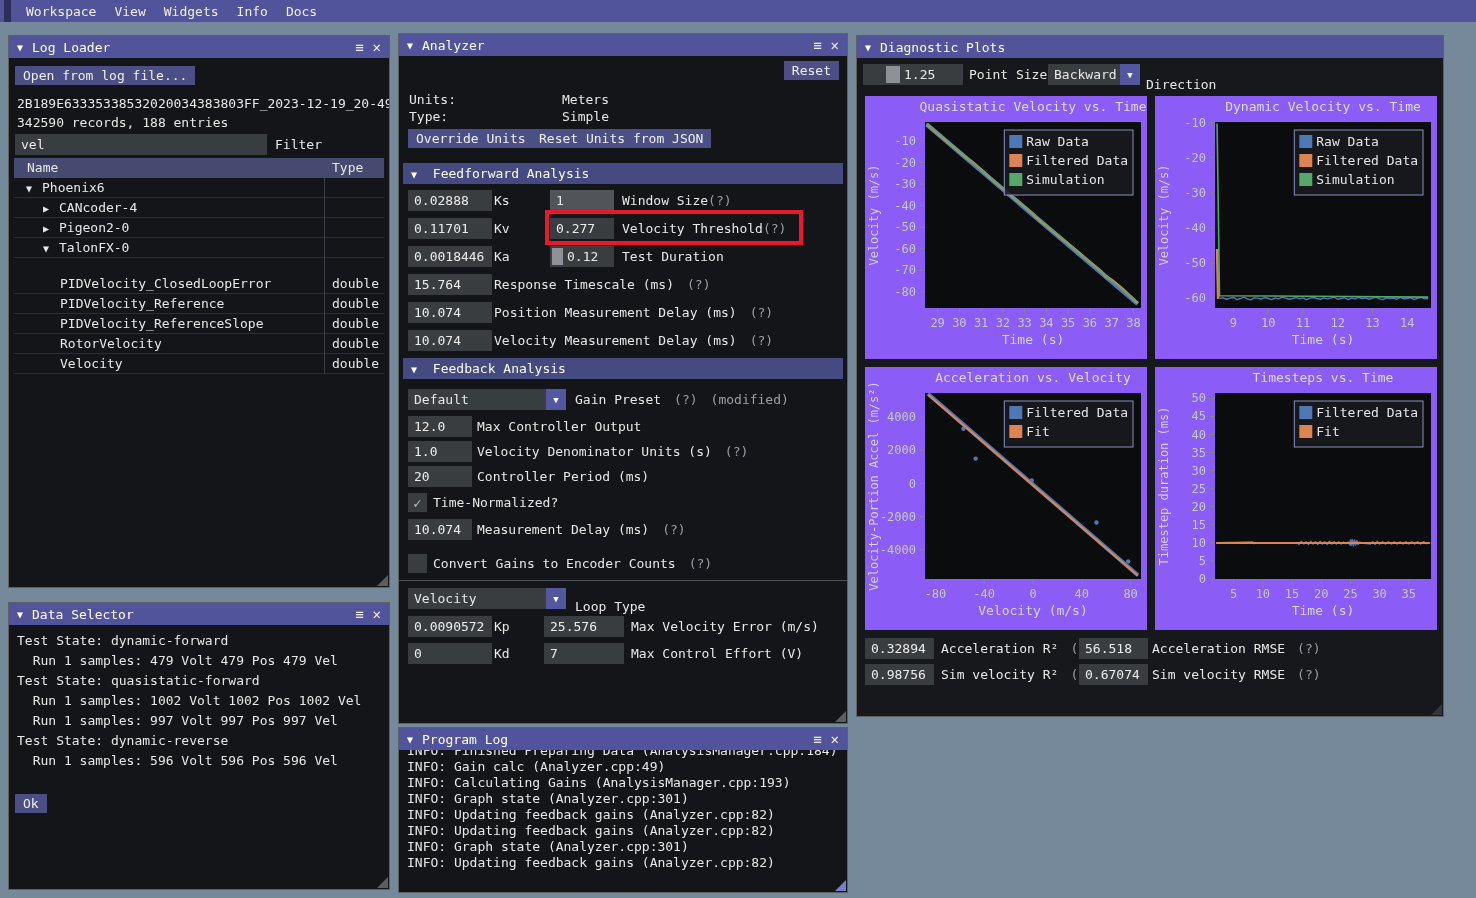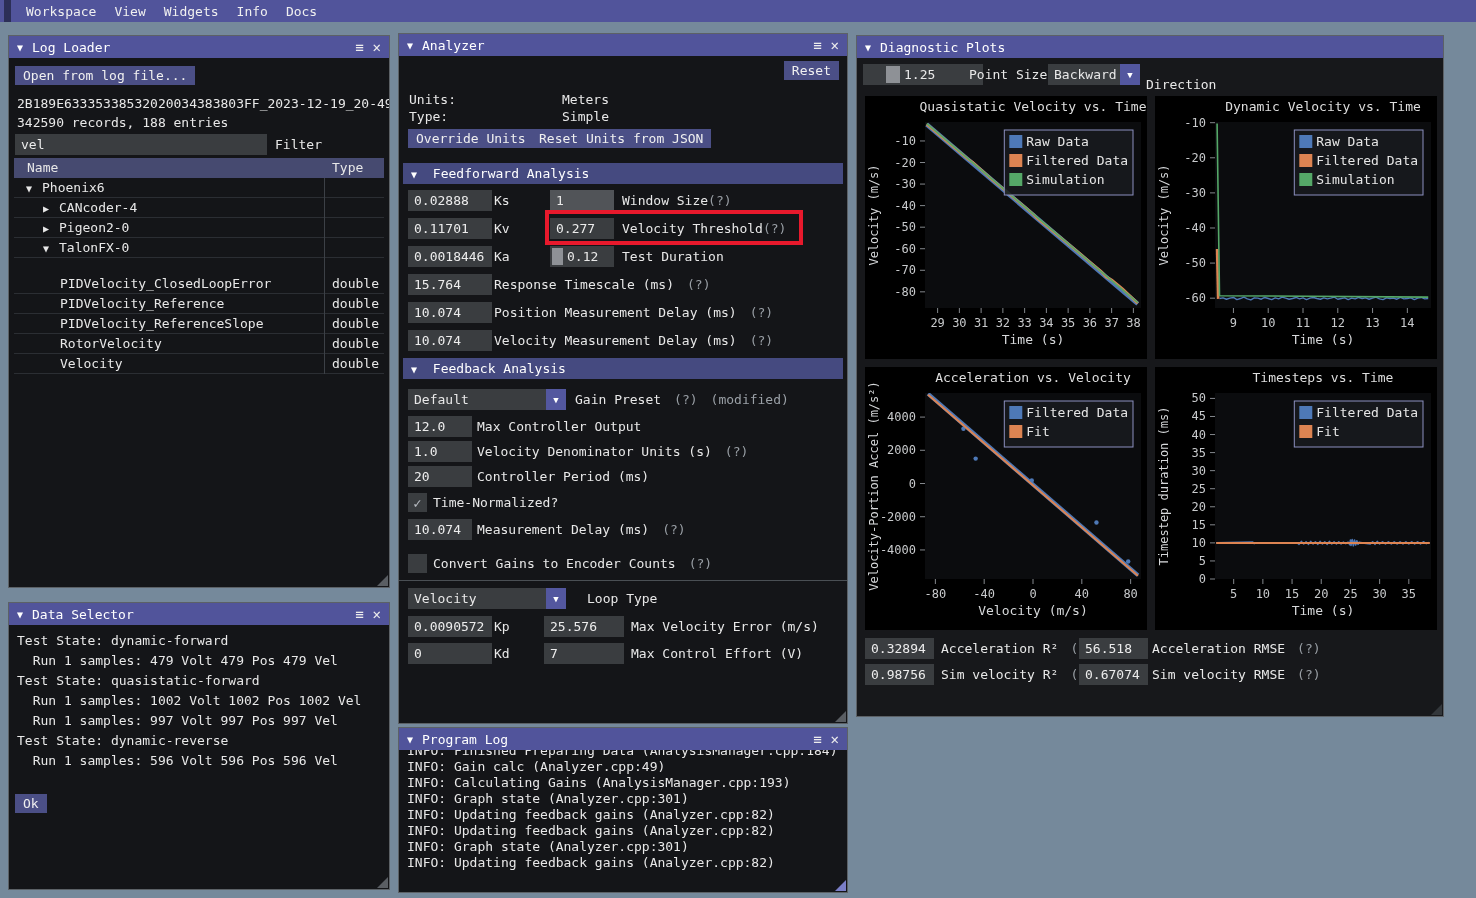--- a/index.html
+++ b/index.html
@@ -65,21 +65,21 @@
   
   .ds-lines div { line-height:20px; white-space:pre; }
   .pl-lines div { line-height:16px; white-space:pre; }
   .pl-lines div:first-child { margin-top:-7px; }
 
   
   .annotation { position:absolute; left:146px; top:154px; width:258px; height:35px;
     border:4px solid #E8192C; z-index:5; pointer-events:none; }
 
   
-  .plot-cell { position:absolute; width:282px; height:263px; background:#000000; cursor:crosshair; }
+  .plot-cell { position:absolute; width:282px; height:263px; background:#8b5cf6; cursor:crosshair; }
   .plot-cell svg { display:block; }
   .stat-field { position:absolute; width:69px; }
   .stat-label { position:absolute; top:0; line-height:21px; display:flex; gap:12px; }
 </style>
 </head>
 <body>
 
 <div class="menubar">
   <div class="notch"></div>
   <div class="menu-items" style="display:flex;">
@@ -292,21 +292,21 @@
         </span>
     </div>
 
     <div style="position:absolute;left:0;right:0;top:524px;height:1px;background:#4A4F54;"></div>
 
     <div class="row" style="top:532px;">
       <div class="dropdown" style="left:9px;">
         <span class="dd-value" style="width:138px;">Velocity</span>
         <span class="dd-arrow">▼</span>
       </div>
-      <span class="l1" style="left:188px;">
+      <span class="l1" style="left:176px;margin-top:8px;">
           <span>Loop Type</span>
         </span>
     </div>
 
     <div class="row" style="top:560px;">
       <input class="field f1" value="0.0090572" style="">
       <span class="l1">Kp</span>
       <input class="field" style="position: absolute; left: 145px; width: 80px;" value="25.576">
       <span class="l2" style="left:232px;">
           <span>Max Velocity Error (m/s)</span>
@@ -349,21 +349,21 @@
     <div class="grip purple"></div>
   </div>
 </div>
 
 <div class="window" style="left:856px;top:35px;width:588px;height:682px;background:#17181B;">
   <div class="titlebar">
     <span class="collapse-arrow">▼</span>
     <span class="tb-title">Diagnostic Plots</span>
   </div>
   <div class="content">
-    <div class="slider" style="position:absolute;left:6px;top:6px;width:120px;">
+    <div class="slider" style="position:absolute;left:6px;top:6px;width:100px;">
       <div class="grab" style="left:23px;width:14px;"></div>
       <span class="sval" style="left:41px;">1.25</span>
     </div>
     <span style="position:absolute;left:112px;top:6px;line-height:21px;">Point Size</span>
     <div class="dropdown" style="left:191px;top:6px;">
       <span class="dd-value" style="width:72px;">Backward</span>
       <span class="dd-arrow">▼</span>
     </div>
     <span style="position:absolute;left:289px;top:16px;line-height:21px;">Direction</span>
 

